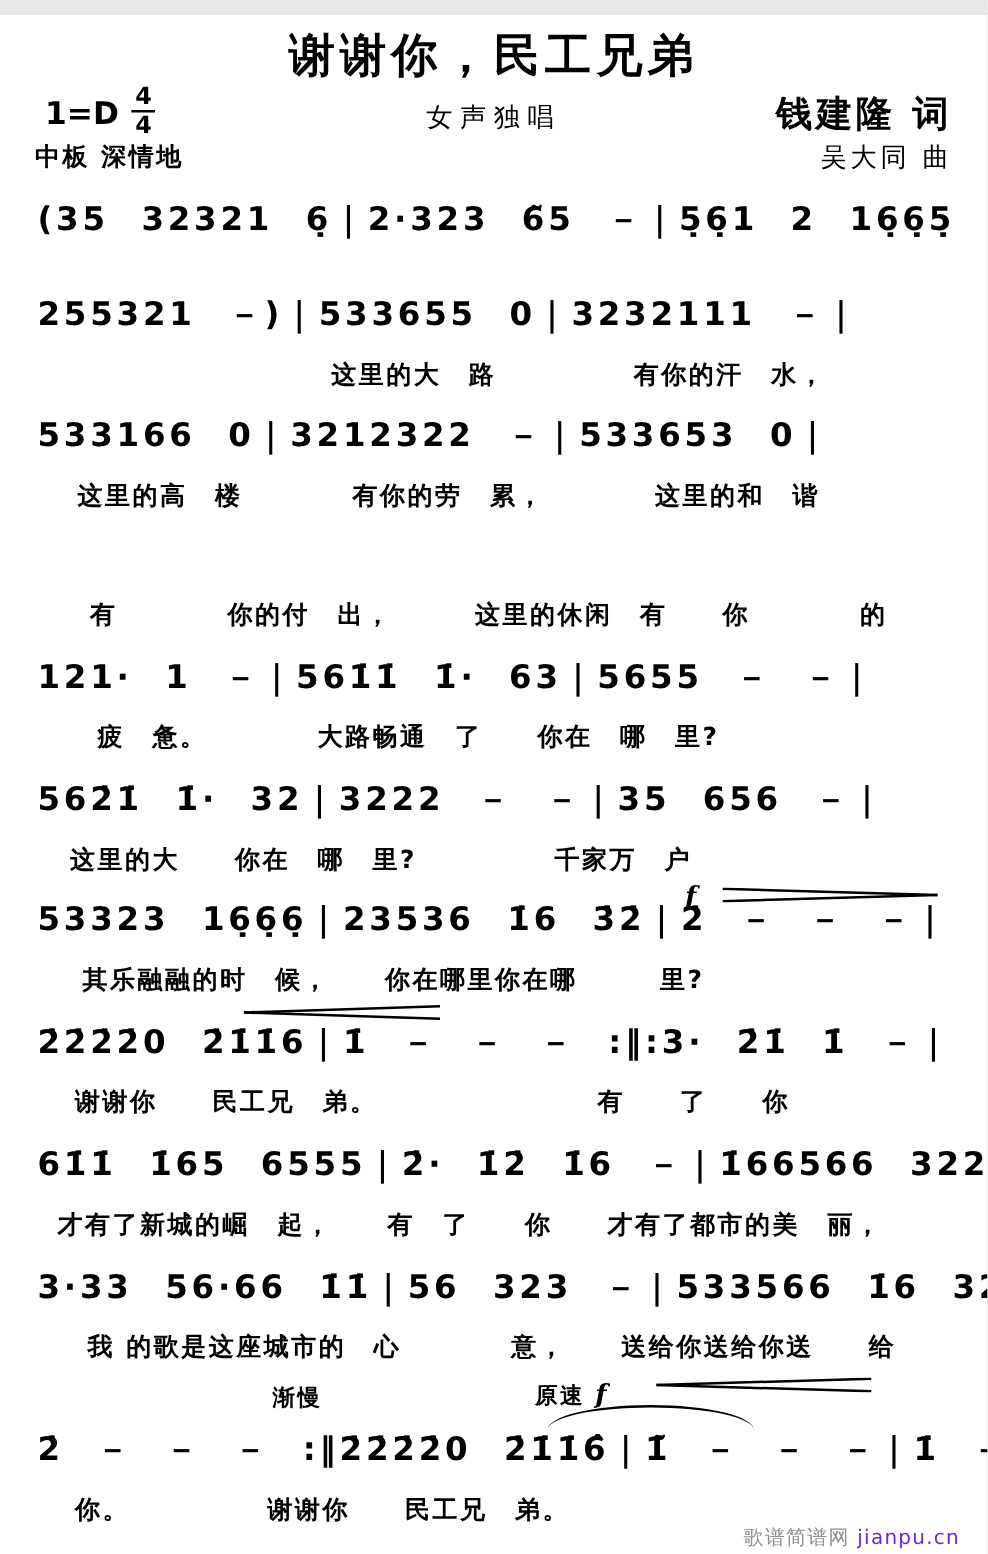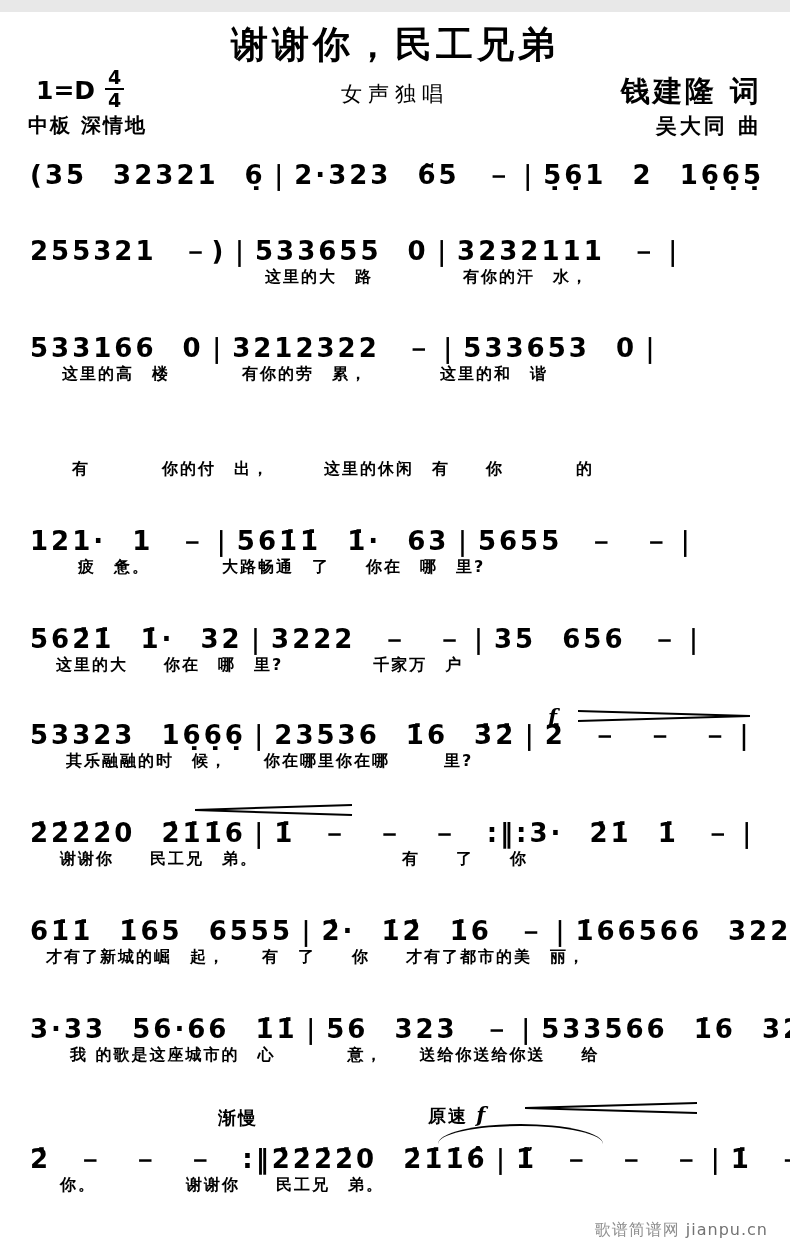--- a/index.html
+++ b/index.html
@@ -33,37 +33,37 @@
     position:absolute;top:68px;left:0;right:0;
     text-align:center;
     font-size:21px;font-weight:400;letter-spacing:6px;
   }
   .credit-lyrics{
     position:absolute;top:60px;right:28px;
     font-size:29px;font-weight:700;letter-spacing:3px;
   }
   .credit-music{
     position:absolute;top:100px;right:28px;
-    font-size:21px;font-weight:700;letter-spacing:3px;
+    font-size:21px;font-weight:400;letter-spacing:3px;
   }
   .tempo{
     position:absolute;top:100px;left:28px;
     font-size:20px;font-weight:700;letter-spacing:2px;
   }
   
   .system{position:absolute;left:30px;width:732px;height:96px;}
   .notes{
     font-size:26px;font-weight:900;
     letter-spacing:3px;word-spacing:14px;
     white-space:nowrap;
     font-family:"DejaVu Sans","Liberation Sans",sans-serif;
   }
   .lyrics{
-    position:absolute;top:33px;left:0;right:0;
-    font-size:16px;font-weight:700;
+    position:absolute;top:52px;left:0;right:0;
+    font-size:20px;font-weight:700;
     letter-spacing:2px;white-space:nowrap;
   }
   .anno{
     position:absolute;
     font-size:18px;font-weight:900;letter-spacing:2px;
     white-space:nowrap;
   }
   .anno .dyn{font-style:italic;font-family:"DejaVu Serif","Liberation Serif",serif;font-size:21px;}
   .hairpin{position:absolute;height:12px;}
   .hairpin svg{display:block;}
@@ -71,21 +71,21 @@
     position:absolute;height:18px;
     border-top:2px solid #000;
     border-radius:50% 50% 0 0 / 100% 100% 0 0;
   }
   
   .watermark{
     position:absolute;bottom:14px;right:22px;
     font-size:16px;letter-spacing:1px;
     color:#8f8f8f;font-weight:400;
   }
-  .watermark .domain{color:#737373;}
+  .watermark .domain{color:#6d28d9;}
 </style>
 </head>
 <body>
 
 <div id="sheet">
 
   <div class="title">谢谢你，民工兄弟</div>
 
   <div class="keysig">
     <span>1=D</span><span class="frac"><span class="num">4</span><span class="den">4</span></span>

